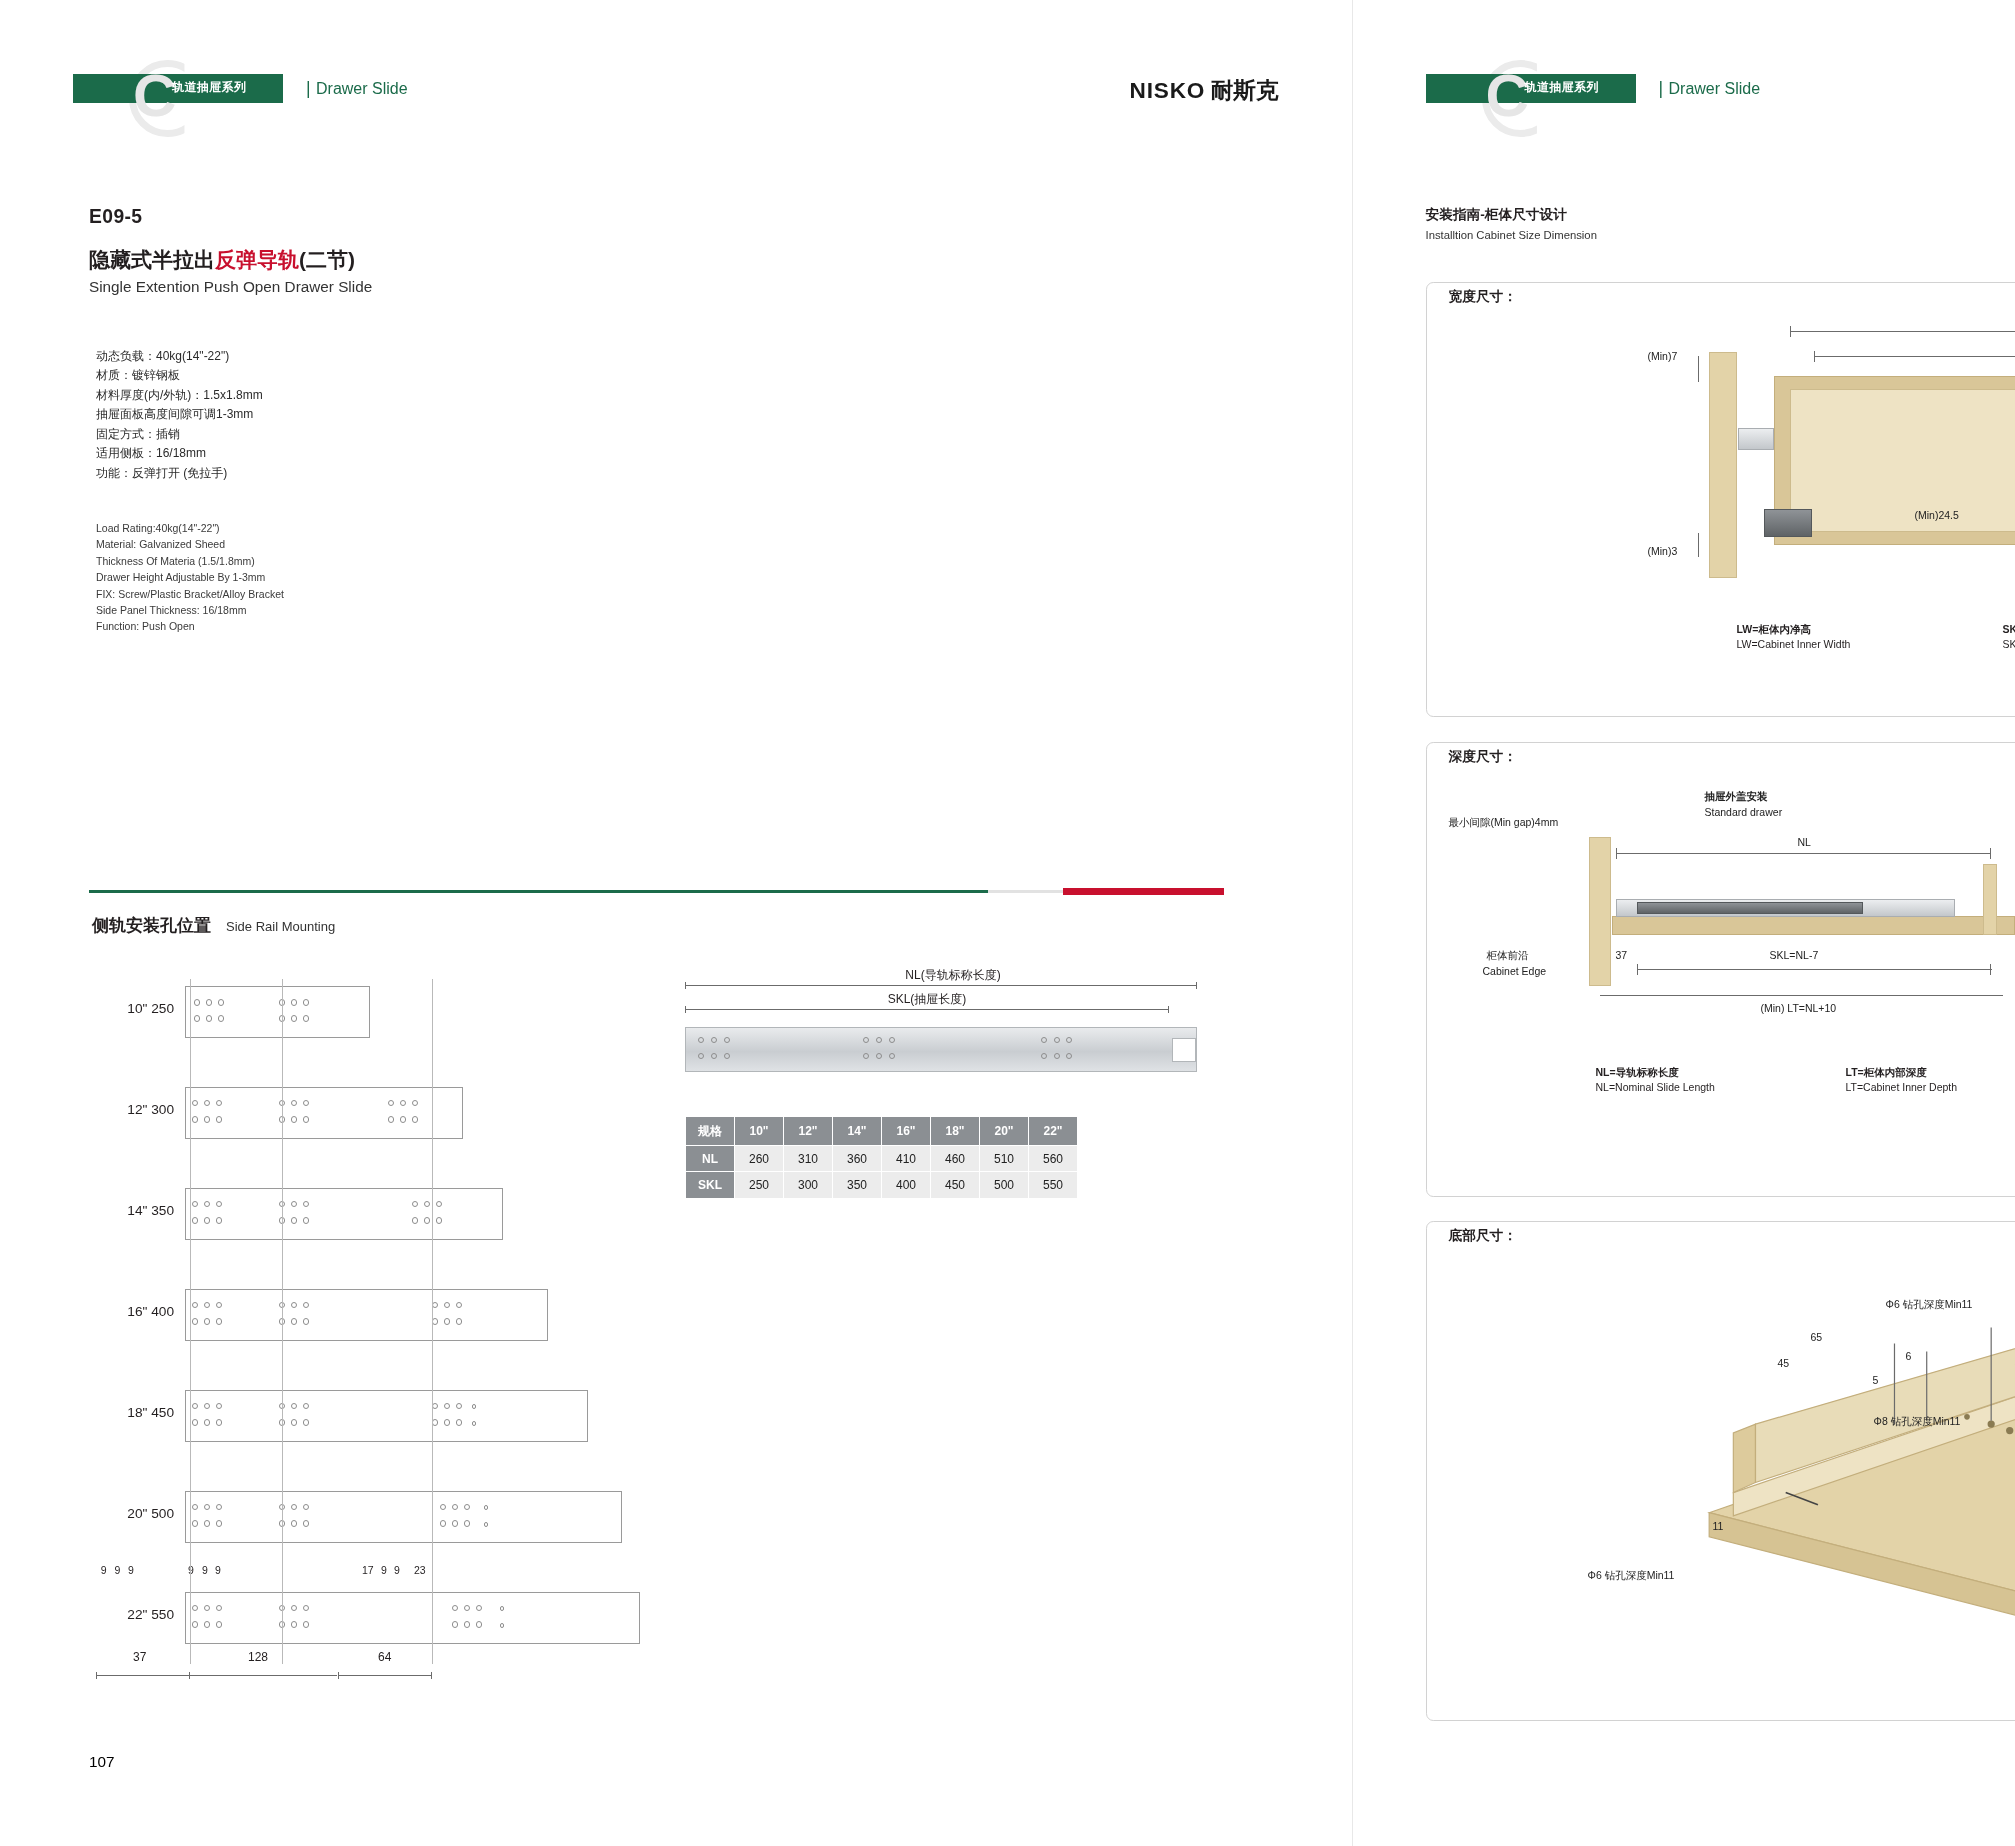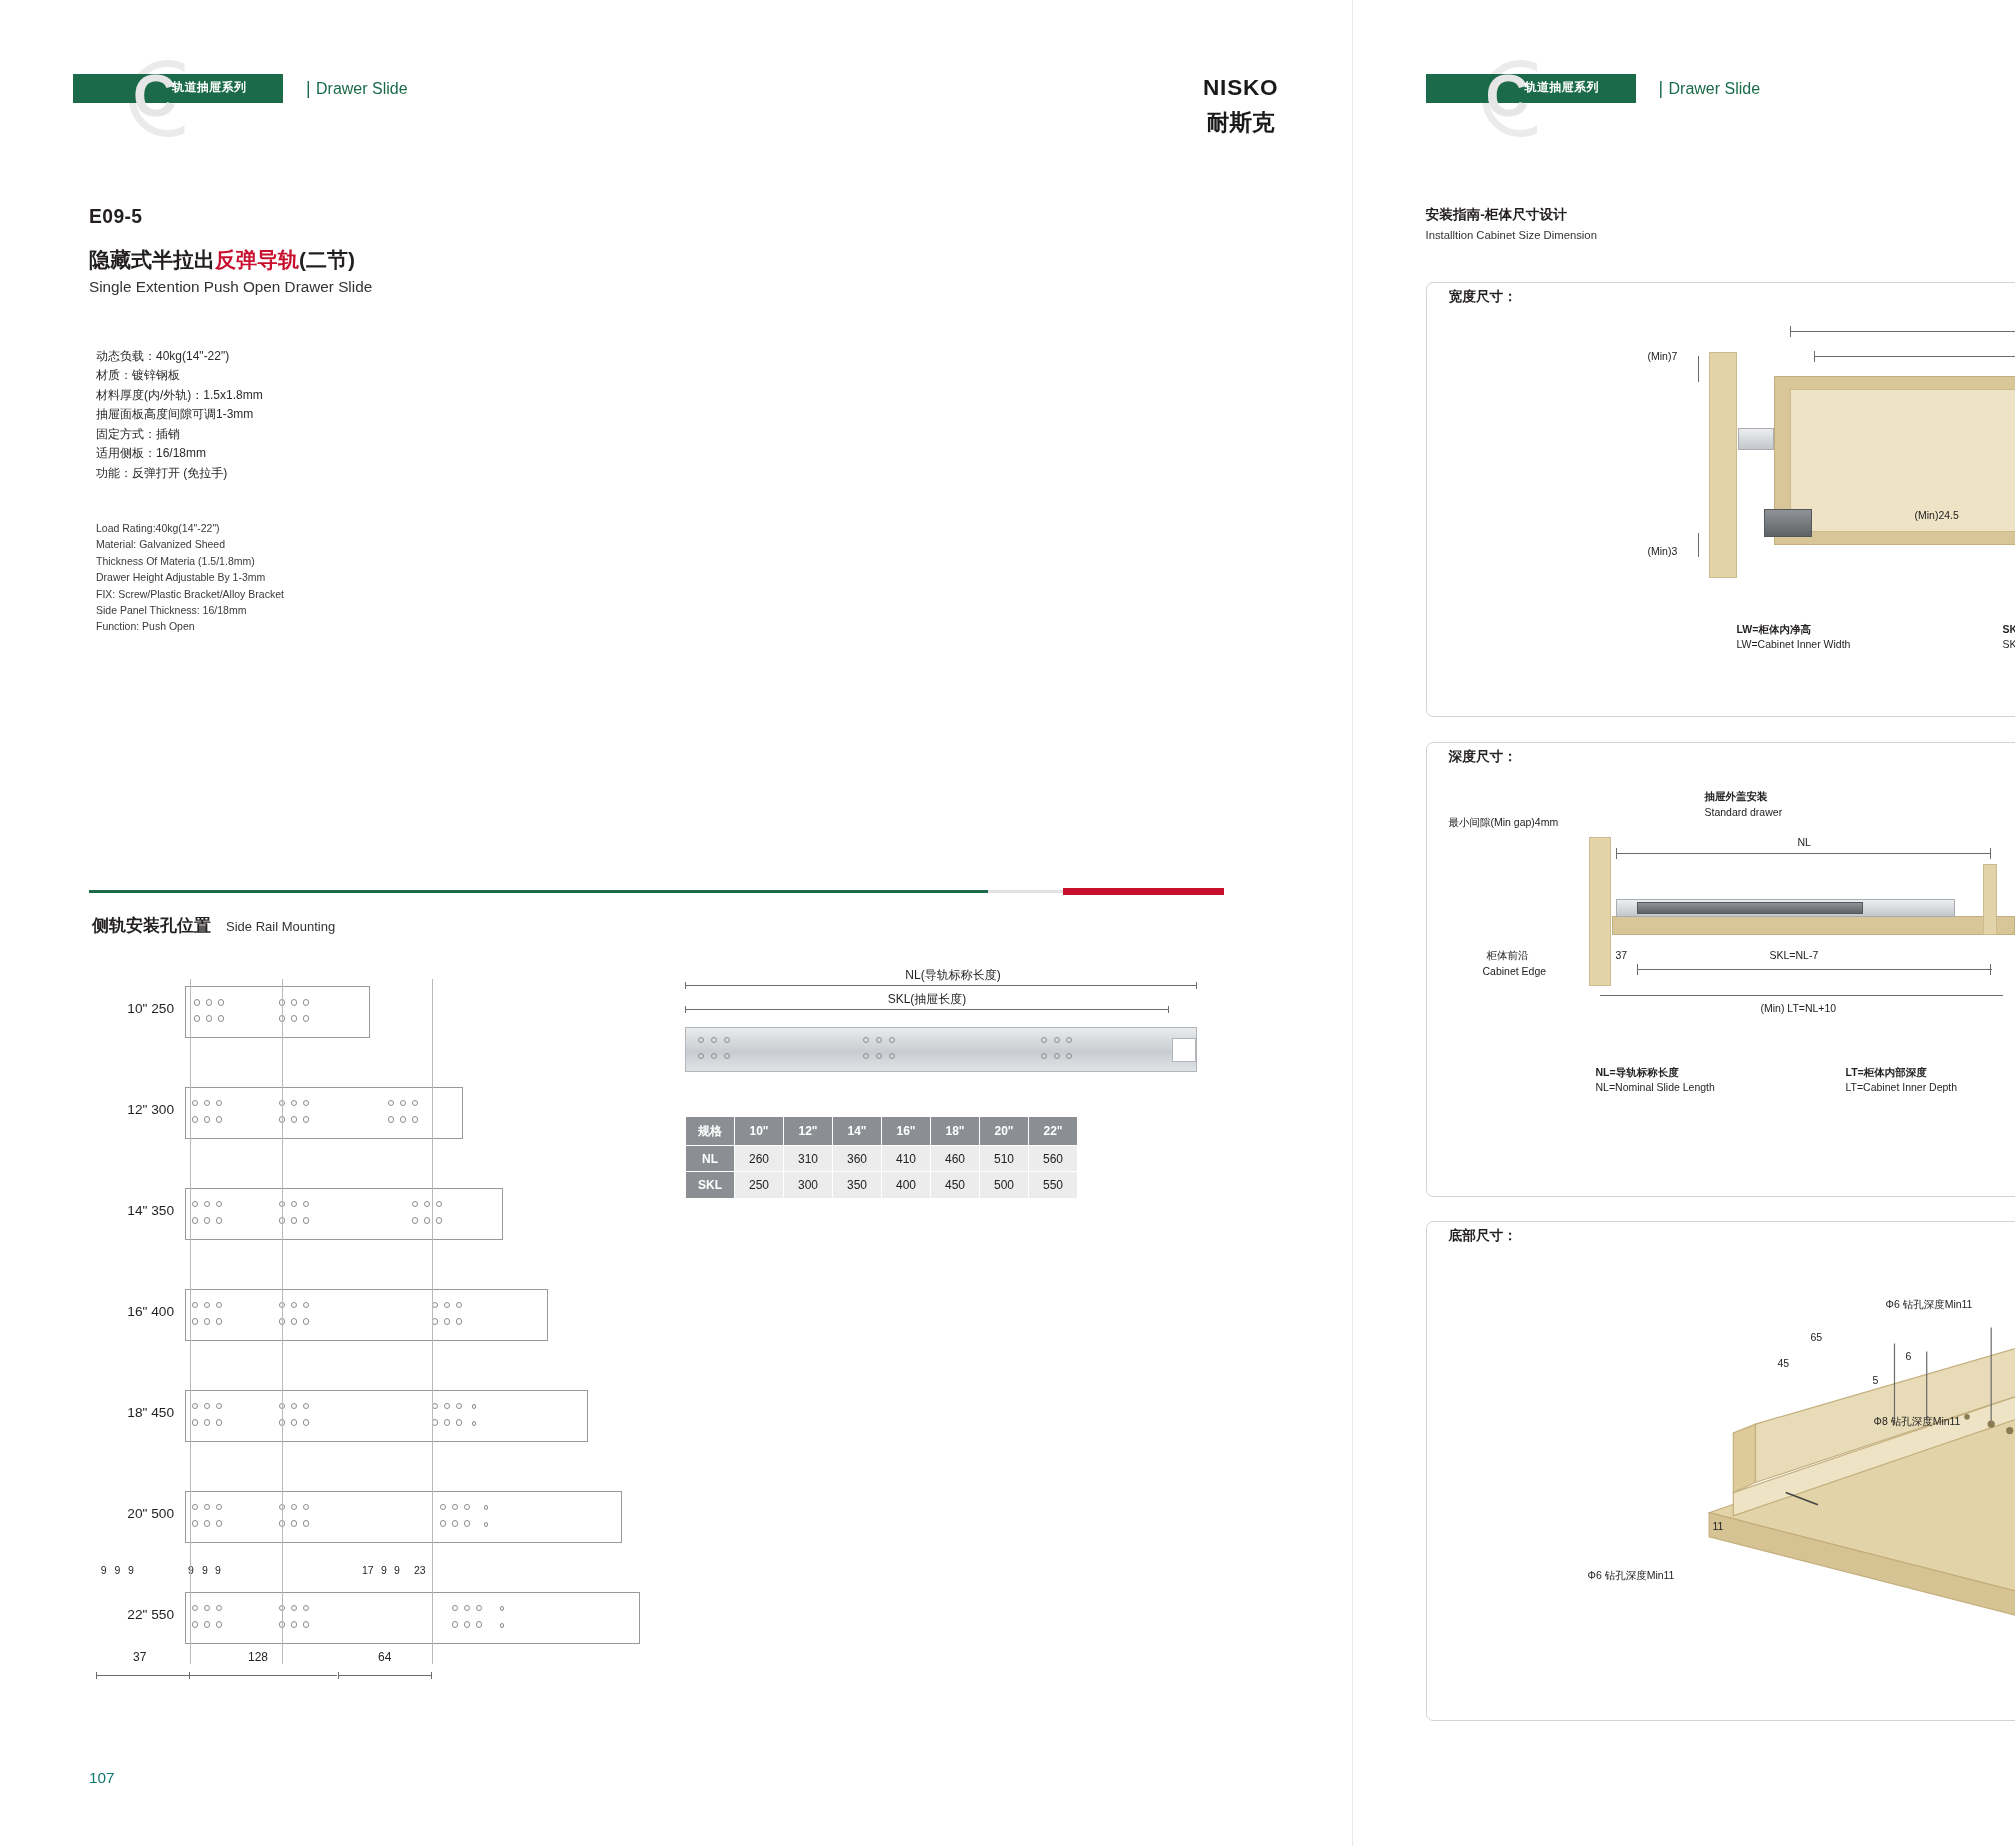--- a/index.html
+++ b/index.html
@@ -10,21 +10,21 @@
   .leaf.right{border-left:0.8px solid #e8e8e8;}
 
   
   .hdr{position:absolute;top:60px;left:73px;right:73px;height:52px;}
   .hdr-bar{position:absolute;left:0;top:13.7px;width:210px;height:29px;background:#1b6b4a;}
   .hdr-ring{position:absolute;left:56px;top:0px;width:77px;height:77px;border:7.3px solid #ebebeb;border-radius:50%;box-sizing:border-box;clip-path:polygon(0 0,72% 0,72% 30%,30% 30%,30% 70%,72% 70%,72% 100%,0 100%);}
   .hdr-c{position:absolute;left:60px;top:6.4px;font-size:60px;color:#e6e6e6;font-weight:bold;line-height:1;}
   .hdr-title{position:absolute;left:99px;top:18.5px;color:#fff;font-size:12px;font-weight:bold;letter-spacing:0.4px;white-space:nowrap;}
   .hdr-sep{position:absolute;left:233px;top:17.7px;color:#1b6b4a;font-size:17.7px;}
   .hdr-sub{position:absolute;left:243px;top:20px;color:#1b6b4a;font-size:16px;white-space:nowrap;}
-  .brand{position:absolute;right:0;top:15.3px;display:flex;align-items:center;gap:5.6px;flex-direction:column;}
+  .brand{position:absolute;right:0;top:15.3px;display:flex;align-items:center;gap:5.6px;}
   .brand-n{font-size:22.6px;font-weight:bold;letter-spacing:0.8px;color:#1a1a1a;}
   .brand-cn{font-size:22.6px;font-weight:bold;color:#1a1a1a;}
 
   
   .code{position:absolute;left:89px;top:206px;font-size:19.3px;font-weight:bold;letter-spacing:0.4px;}
   .t-cn{position:absolute;left:89px;top:246px;font-size:21px;font-weight:bold;}
   .t-cn .hl{color:#c8102e;}
   .t-en{position:absolute;left:89px;top:278px;font-size:15.3px;color:#333;}
 
   .spec{position:absolute;left:96px;top:347px;font-size:12px;line-height:1.62;color:#2b2b2b;}
@@ -75,21 +75,21 @@
   .nl-line{position:absolute;left:0;right:0;top:17.7px;height:0.8px;background:#6b6b6b;}
   .nl-cap{position:absolute;top:14.5px;width:0.8px;height:7.3px;background:#6b6b6b;}
   .nlrail{position:absolute;left:0;top:60px;width:512px;height:45px;background:linear-gradient(180deg,#e9ebed 0%,#c9cdd1 55%,#dfe2e5 100%);border:0.8px solid #b2b6b9;box-sizing:border-box;}
 
   table.sizes{position:absolute;left:685px;top:1116px;border-collapse:collapse;font-size:12px;}
   table.sizes td,table.sizes th{border:1.2px solid #fff;padding:5.6px 0;text-align:center;min-width:48px;}
   table.sizes th{background:#8b8f93;color:#fff;font-weight:bold;}
   table.sizes td.rowh{background:#8b8f93;color:#fff;font-weight:bold;min-width:48px;}
   table.sizes td{background:#ececec;color:#222;}
 
-  .pageno{position:absolute;bottom:60px;font-size:15.3px;color:#0f766e;}
+  .pageno{position:absolute;bottom:76px;font-size:15.3px;color:#000000;}
   .pageno.l{left:89px;}
 
   .gbox{position:absolute;left:741px;border:1.2px solid #d2d2d2;border-radius:7.3px;box-sizing:border-box;background:#fff;}
   .gbox-t{position:absolute;left:22px;top:5px;font-size:13.7px;font-weight:bold;}
 
   .wood{position:absolute;background:#e3d3a8;border:0.8px solid #cdbb8d;box-sizing:border-box;}
   .wood2{position:absolute;background:#d9c698;border:0.8px solid #c3ae7c;box-sizing:border-box;}
   .metal{position:absolute;background:linear-gradient(180deg,#eceef0,#c3c7cb);border:0.8px solid #a9adb1;box-sizing:border-box;}
   .metalD{position:absolute;background:linear-gradient(180deg,#8f9397,#5f6366);border:0.8px solid #54585b;box-sizing:border-box;}
   .dl{position:absolute;background:#6b6b6b;height:0.8px;}

